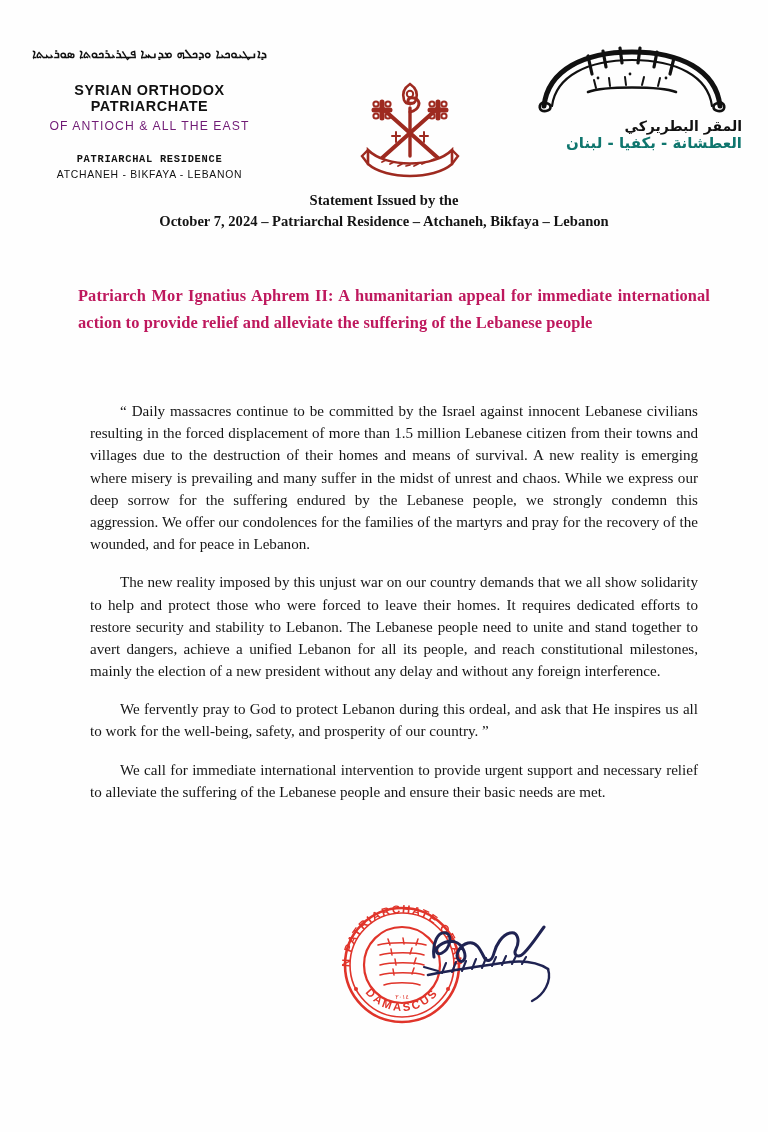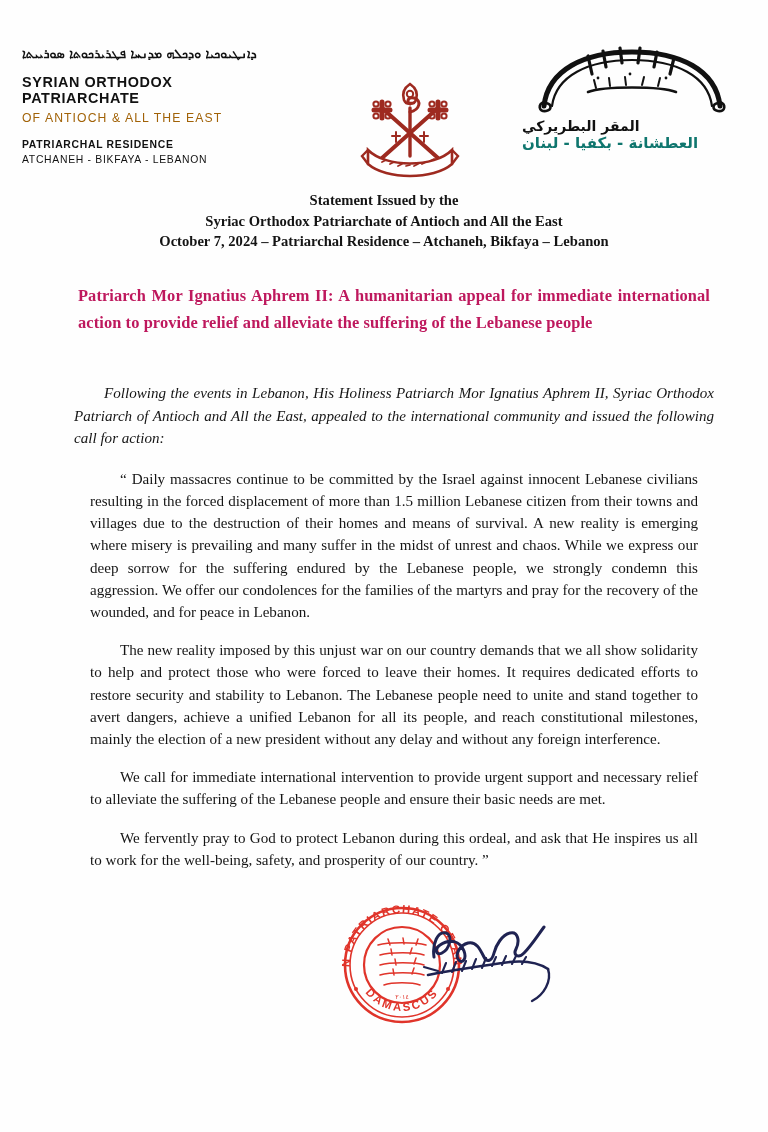--- a/index.html
+++ b/index.html
@@ -26,55 +26,55 @@
     top: 38px;
     left: 0;
     width: 768px;
     height: 140px;
   }
   .lh-left {
     position: absolute;
     left: 22px;
     top: 8px;
     width: 255px;
-    text-align: left;
+    text-align: center;
     color: #111;
   }
   .syriac-line {
     font-family: "DejaVu Sans", sans-serif;
     font-size: 12.5px;
     font-weight: 700;
     letter-spacing: 0.3px;
     color: #111;
     line-height: 1.2;
     white-space: nowrap;
     direction: rtl;
   }
   .lh-l1 {
     font-family: "Liberation Sans", sans-serif;
     font-weight: 700;
     font-size: 14.4px;
     letter-spacing: 0.6px;
-    margin-top: 13px;
+    margin-top: 21px;
     color: #111;
   }
   .lh-l2 {
     font-family: "Liberation Sans", sans-serif;
     font-weight: 400;
     font-size: 12.2px;
     letter-spacing: 1.1px;
     margin-top: 5px;
-    color: #a16207;
+    color: #701a75;
   }
   .lh-l3 {
-    font-family: Liberation Sans, sans-serif;
+    font-family: Liberation Mono, monospace;
     font-weight: 700;
     font-size: 10.4px;
     letter-spacing: 0.7px;
-    margin-top: 14px;
+    margin-top: 20px;
     color: #111;
   }
   .lh-l4 {
     font-family: "Liberation Sans", sans-serif;
     font-weight: 400;
     font-size: 10.4px;
     letter-spacing: 0.7px;
     margin-top: 4px;
     color: #111;
   }
@@ -87,21 +87,21 @@
     width: 116px;
     height: 116px;
   }
 
   
   .lh-right {
     position: absolute;
     right: 26px;
     top: 6px;
     width: 220px;
-    text-align: left;
+    text-align: right;
     direction: rtl;
   }
   .ar-calli {
     height: 72px;
     width: 212px;
     margin: 0 auto;
   }
   .ar-l1 {
     font-family: "DejaVu Sans", sans-serif;
     font-size: 14px;
@@ -270,32 +270,30 @@
           </g>
         </svg>
       </div>
       <div class="ar-l1">المقر البطريركي</div>
       <div class="ar-l2">العطشانة - بكفيا - لبنان</div>
     </div>
   </div>
 
   <div class="stmt-head">
     <div class="sh1">Statement Issued by the</div>
-    <div class="sh2">Syriac Orthodox Patriarchate of Antioch and All the East</div>
     <div class="sh3">October 7, 2024 – Patriarchal Residence – Atchaneh, Bikfaya – Lebanon</div>
   </div>
 
   <div class="headline">Patriarch Mor Ignatius Aphrem II: A humanitarian appeal for immediate international action to provide relief and alleviate the suffering of the Lebanese people</div>
 
   <div class="body-copy">
-    <p class="intro">Following the events in Lebanon, His Holiness Patriarch Mor Ignatius Aphrem II, Syriac Orthodox Patriarch of Antioch and All the East, appealed to the international community and issued the following call for action:</p>
     <p class="para first">“ Daily massacres continue to be committed by the Israel against innocent Lebanese civilians resulting in the forced displacement of more than 1.5 million Lebanese citizen from their towns and villages due to the destruction of their homes and means of survival. A new reality is emerging where misery is prevailing and many suffer in the midst of unrest and chaos. While we express our deep sorrow for the suffering endured by the Lebanese people, we strongly condemn this aggression. We offer our condolences for the families of the martyrs and pray for the recovery of the wounded, and for peace in Lebanon.</p>
     <p class="para">The new reality imposed by this unjust war on our country demands that we all show solidarity to help and protect those who were forced to leave their homes. It requires dedicated efforts to restore security and stability to Lebanon. The Lebanese people need to unite and stand together to avert dangers, achieve a unified Lebanon for all its people, and reach constitutional milestones, mainly the election of a new president without any delay and without any foreign interference.</p>
+    <p class="para">We fervently pray to God to protect Lebanon during this ordeal, and ask that He inspires us all to work for the well-being, safety, and prosperity of our country. ”</p>
     <p class="para">We call for immediate international intervention to provide urgent support and necessary relief to alleviate the suffering of the Lebanese people and ensure their basic needs are met.</p>
-    <p class="para">We fervently pray to God to protect Lebanon during this ordeal, and ask that He inspires us all to work for the well-being, safety, and prosperity of our country. ”</p>
   </div>
 
   <div class="sigblock">
 
     <div class="seal">
       <svg viewBox="0 0 144 144" width="144" height="144" aria-hidden="true">
         <defs>
           <path id="arcTop" d="M 20 72 A 52 52 0 0 1 124 72"></path>
           <path id="arcBottom" d="M 26 72 A 46 46 0 0 0 118 72"></path>
         </defs>

